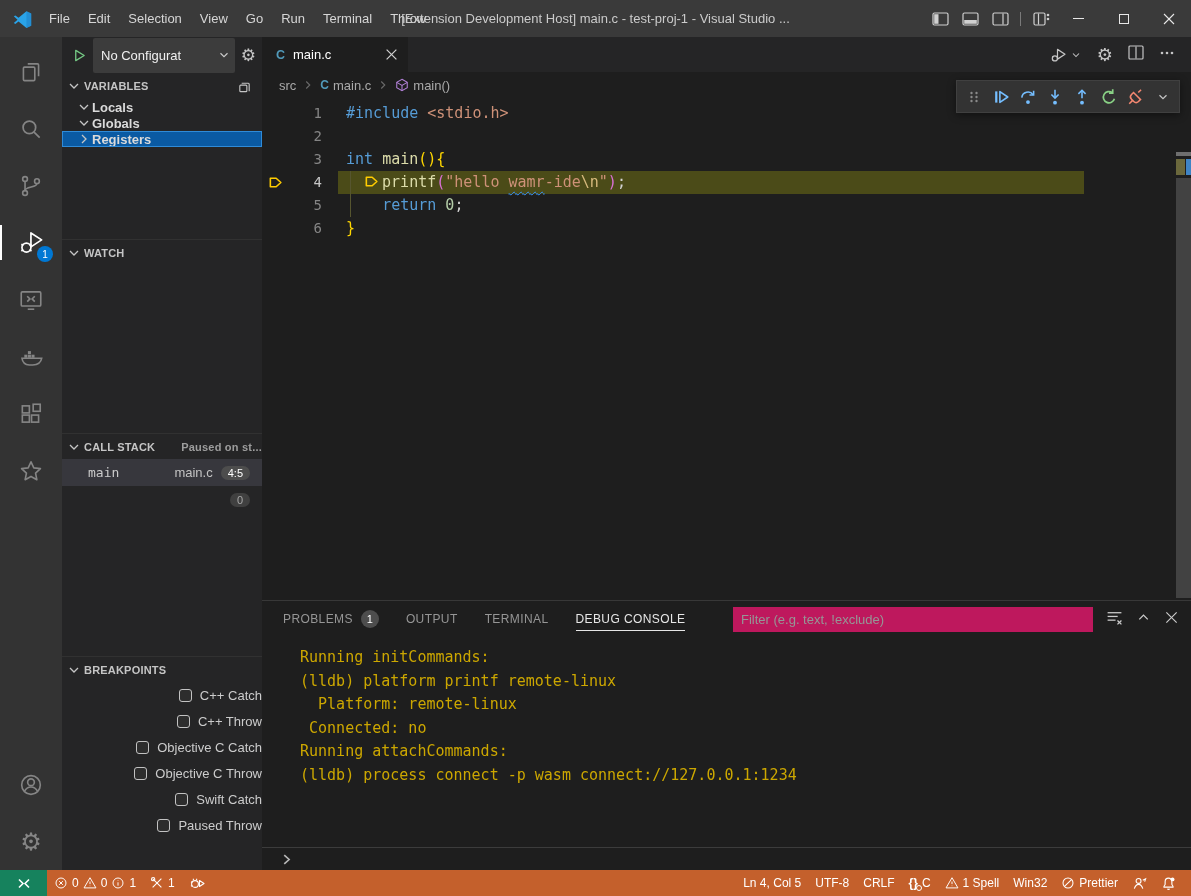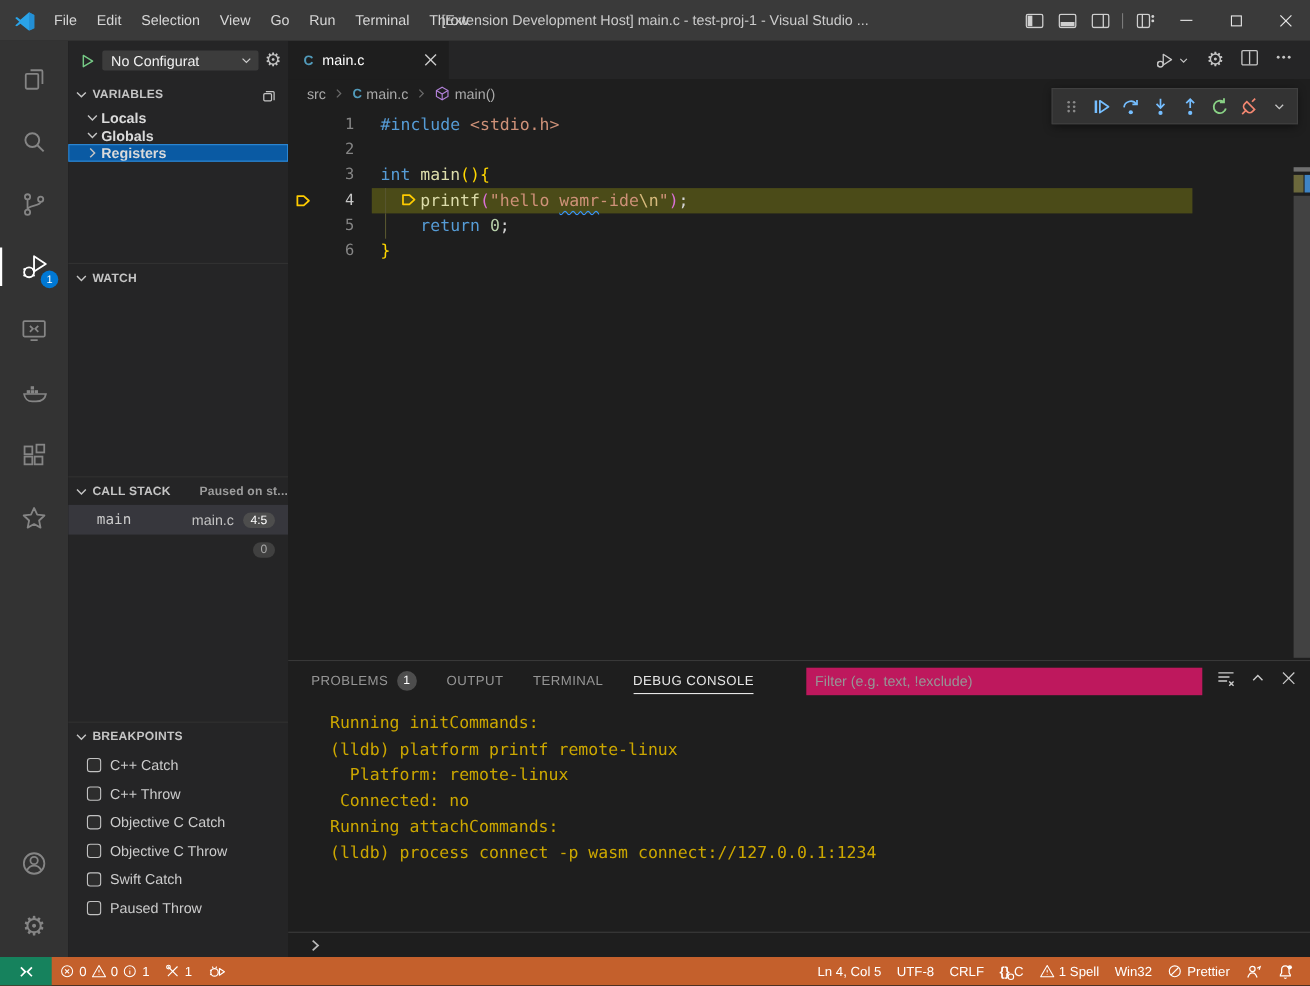--- a/index.html
+++ b/index.html
@@ -29,41 +29,41 @@
   .ab-btn.active { color:#ffffff; }
   .ab-btn.active::before { content:''; position:absolute; left:0; top:11px; bottom:11px; width:2px; background:#fff; }
   .ab-badge { position:absolute; right:9px; bottom:9px; min-width:16px; height:16px; border-radius:8px;
               background:#0078d4; color:#fff; font-size:10px; display:flex; align-items:center; justify-content:center; }
   .ab-spacer { flex:1; }
   .gear-glyph { font-size:24px; line-height:1; font-family:"DejaVu Sans",sans-serif; }
 
   
   .sidebar { flex:0 0 200px; background:#252526; display:flex; flex-direction:column; overflow:hidden; font-size:13px; }
   .debug-controls { flex:0 0 36px; display:flex; align-items:center; gap:6px; padding:0 6px 0 10px; }
-  .run-select { flex:1; height:18px; background:#3c3c3c; border-radius:2px; display:flex; align-items:center;
+  .run-select { flex:1; height:35px; background:#3c3c3c; border-radius:2px; display:flex; align-items:center;
                 padding:0 4px 0 8px; color:#f0f0f0; min-width:0; }
   .run-select .lbl { flex:1; white-space:nowrap; overflow:hidden; }
   .sidebar-gear { color:#c5c5c5; font-size:17px; line-height:1; font-family:"DejaVu Sans",sans-serif; }
   .sect-header { flex:0 0 26px; display:flex; align-items:center; font-size:11px; font-weight:700;
                  color:#c5c5c5; padding-left:4px; letter-spacing:.2px; }
   .sect-header.bordered { border-top:1px solid #313131; }
   .sect-title { margin-left:2px; }
   .hdr-right { margin-left:auto; margin-right:10px; color:#c5c5c5; display:flex; }
   .paused-badge { margin-left:26px; font-size:11px; font-weight:700; color:#9d9d9d; }
   .tree-row { flex:0 0 27px; display:flex; align-items:center; padding-left:14px; color:#dadada; font-weight:700; }
   .tree-row.selected { background:#0a5aa3; outline:1px solid #2f8bd8; outline-offset:-1px; }
   .chev { flex:0 0 16px; }
   .sp1 { flex:0 0 92px; } .sp2 { flex:0 0 168px; } .sp3 { flex:0 0 143px; }
   .cs-row { flex:0 0 27px; display:flex; align-items:center; background:#37373d; padding:0 12px 0 26px; color:#cccccc; }
   .cs-file { margin-left:auto; margin-right:8px; color:#c3c3c3; }
   .pill { background:#4d4d4d; color:#ffffff; border-radius:9px; font-size:11px; padding:1px 7px; }
   .cs-zero { flex:0 0 27px; display:flex; align-items:center; justify-content:flex-end; padding-right:12px; }
   .pill.dim { background:#404040; color:#a8a8a8; }
   #bp-list { display:flex; flex-direction:column; }
-  .bp-row { flex:0 0 26px; display:flex; align-items:center; gap:8px; padding-left:17px; color:#cccccc; }
+  .bp-row { flex:0 0 26px; display:flex; align-items:center; gap:8px; padding-left:17px; color:#cccccc;justify-content:flex-end; }
   .checkbox { width:13px; height:13px; border:1px solid #c2c2c2; border-radius:3px; background:#2d2d2d; flex:0 0 13px; }
 
   
   .editor-col { flex:1; display:flex; flex-direction:column; min-width:0; }
   .tabbar { flex:0 0 35px; background:#252526; display:flex; align-items:stretch; }
   .tab { width:146px; background:#1e1e1e; display:flex; align-items:center; gap:8px; padding:0 10px 0 14px;
          color:#ffffff; font-size:13px; }
   .lang-c { color:#519aba; font-weight:700; font-size:12.5px; }
   .tab-close { margin-left:auto; color:#d0d0d0; display:flex; }
   .tab-actions { margin-left:auto; display:flex; align-items:center; gap:15px; padding-right:16px; color:#c5c5c5; }

